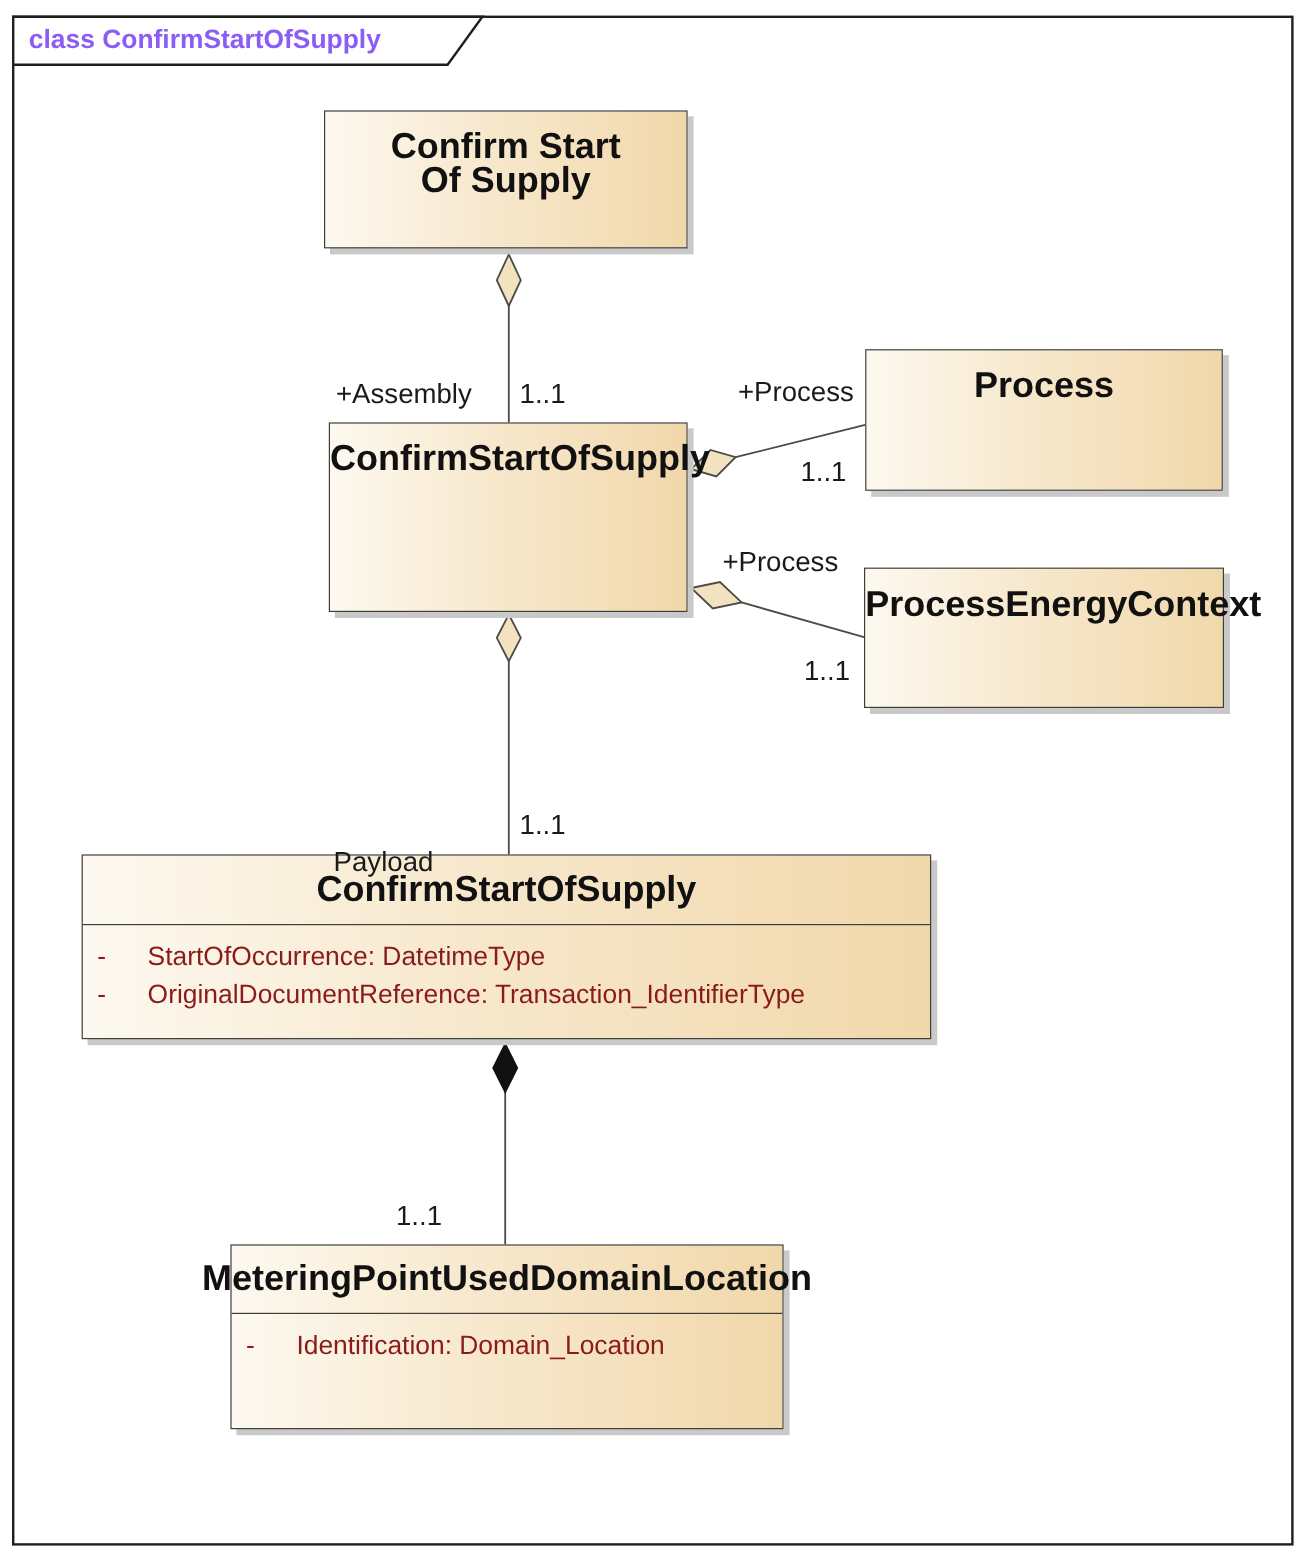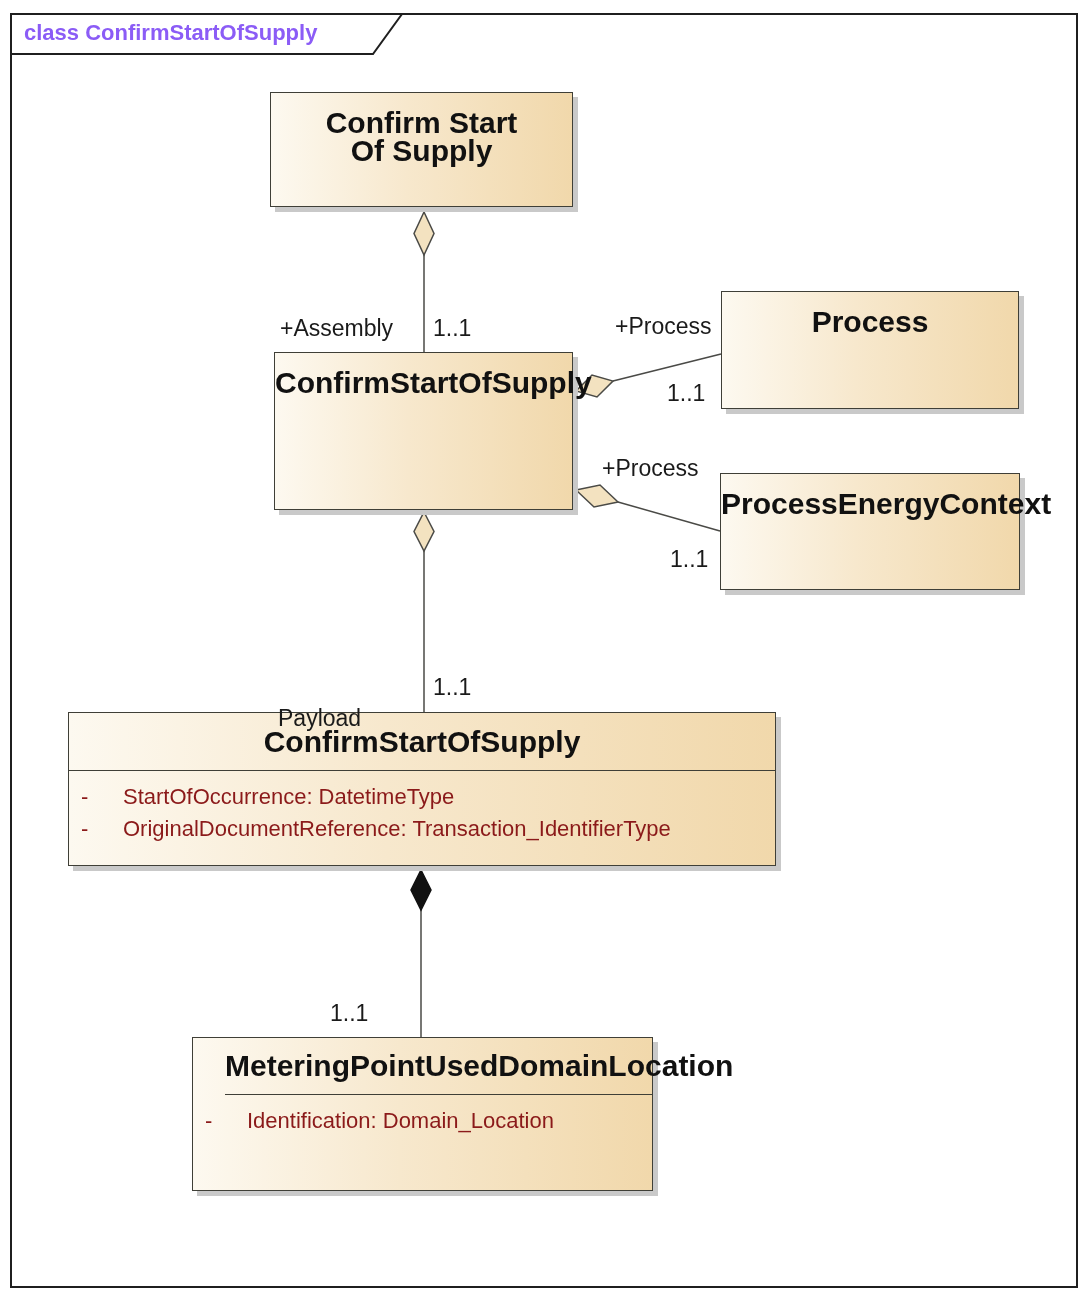--- a/index.html
+++ b/index.html
@@ -126,21 +126,21 @@
         <span class="attr-text">StartOfOccurrence: DatetimeType</span>
       </div>
       <div class="attr-row">
         <span class="attr-vis">-</span>
         <span class="attr-text">OriginalDocumentReference: Transaction_IdentifierType</span>
       </div>
     </div>
   </div>
 
   <div class="uml-class" style="left:192px; top:1037px; width:461px; height:154px;">
-    <div class="name-compartment" style="height:57px; display:flex; align-items:center; justify-content:flex-start;margin-left:32px;">
+    <div class="name-compartment" style="height:57px; display:flex; align-items:center; justify-content:center;">
       <div class="uml-name">MeteringPointUsedDomainLocation</div>
     </div>
     <div class="attr-compartment">
       <div class="attr-row">
         <span class="attr-vis">-</span>
         <span class="attr-text">Identification: Domain_Location</span>
       </div>
     </div>
   </div>
 

